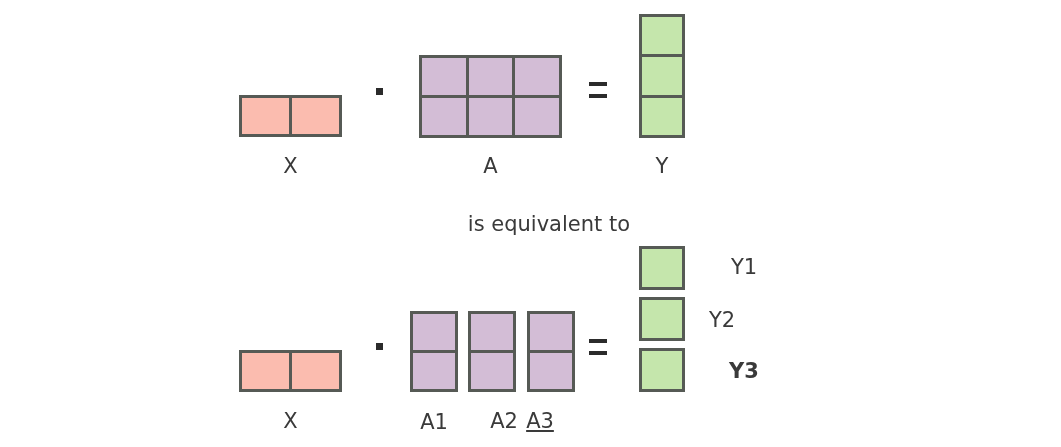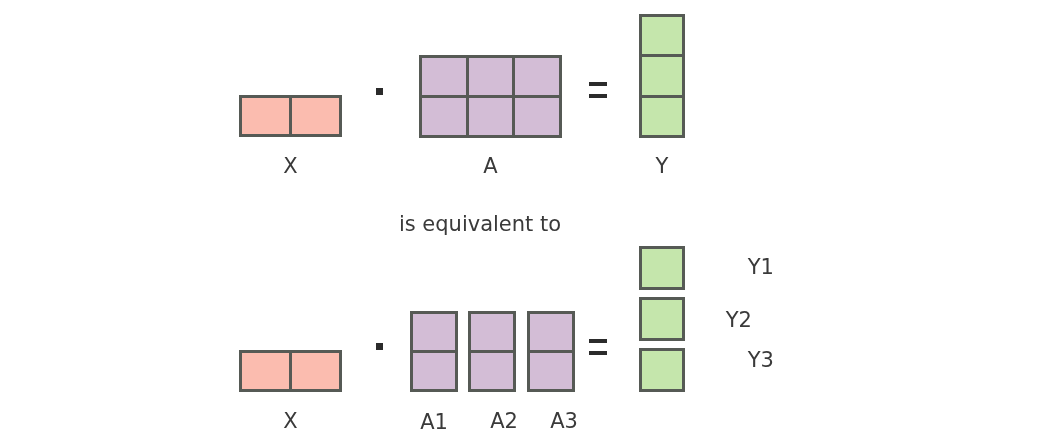--- a/index.html
+++ b/index.html
@@ -34,21 +34,21 @@
   .cell.green  { background: #c5e6ac; }
 
   .label {
     position: absolute;
     font-size: 21px;
     color: #3a3a3a;
     text-align: center;
     white-space: nowrap;
     line-height: 1;
   }
-  .label.left-aligned { text-align: right; }
+  .label.left-aligned { text-align: center; }
 
   .op-dot {
     position: absolute;
     width: 7px;
     height: 7px;
     background: #2b2b2b;
   }
   .op-eq {
     position: absolute;
     width: 18px;
@@ -102,21 +102,21 @@
   <div class="op-eq" style="left:589px; top:82px;"></div>
 
   <div class="matrix" style="left:639px; top:14px; width:46px; height:124px;
               grid-template-columns:1fr; grid-template-rows:1fr 1fr 1fr;">
     <div class="cell green"></div>
     <div class="cell green"></div>
     <div class="cell green"></div>
   </div>
   <div class="label" style="left:639px; top:156px; width:46px;">Y</div>
 
-  <div class="caption" style="left:330px; top:214px; width:300px; text-align:center;">is equivalent to</div>
+  <div class="caption" style="left:330px; top:214px; width:300px; text-align:right;">is equivalent to</div>
 
   <div class="matrix" style="left:239px; top:350px; width:103px; height:42px;
               grid-template-columns:1fr 1fr; grid-template-rows:1fr;">
     <div class="cell pink"></div>
     <div class="cell pink"></div>
   </div>
   <div class="label" style="left:239px; top:411px; width:103px;">X</div>
 
   <div class="op-dot" style="left:376px; top:343px;"></div>
 
@@ -132,35 +132,35 @@
     <div class="cell purple"></div>
     <div class="cell purple"></div>
   </div>
   <div class="label" style="left:480px; top:411px; width:48px;">A2</div>
 
   <div class="matrix" style="left:527px; top:311px; width:48px; height:81px;
               grid-template-columns:1fr; grid-template-rows:1fr 1fr;">
     <div class="cell purple"></div>
     <div class="cell purple"></div>
   </div>
-  <div class="label" style="left:540px; top:411px; width:48px;">A3</div>
+  <div class="label" style="left:516px; top:411px; width:48px;text-decoration:underline;">A3</div>
 
   <div class="op-eq" style="left:589px; top:339px;"></div>
 
   <div class="matrix" style="left:639px; top:246px; width:46px; height:44px;
               grid-template-columns:1fr; grid-template-rows:1fr;">
     <div class="cell green"></div>
   </div>
   <div class="label left-aligned" style="left:714px; top:257px; width:60px;">Y1</div>
 
   <div class="matrix" style="left:639px; top:297px; width:46px; height:44px;
               grid-template-columns:1fr; grid-template-rows:1fr;">
     <div class="cell green"></div>
   </div>
   <div class="label left-aligned" style="left:692px; top:310px; width:60px;">Y2</div>
 
   <div class="matrix" style="left:639px; top:348px; width:46px; height:44px;
               grid-template-columns:1fr; grid-template-rows:1fr;">
     <div class="cell green"></div>
   </div>
-  <div class="label left-aligned" style="left:714px; top:350px; width:60px;">Y3</div>
+  <div class="label left-aligned" style="left:714px; top:361px; width:60px;font-weight:bold;">Y3</div>
 
 </div>
 
 </body></html>

